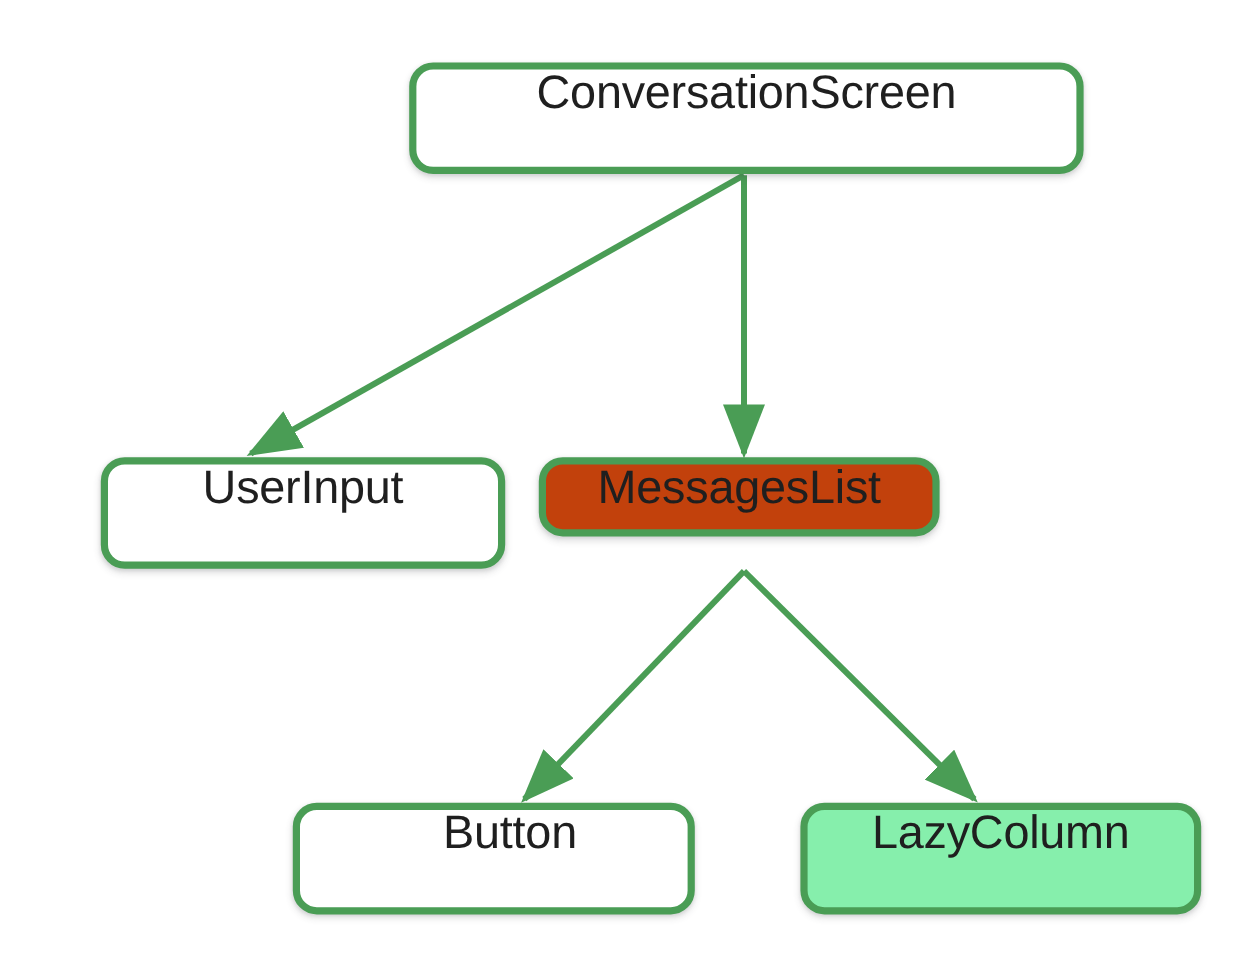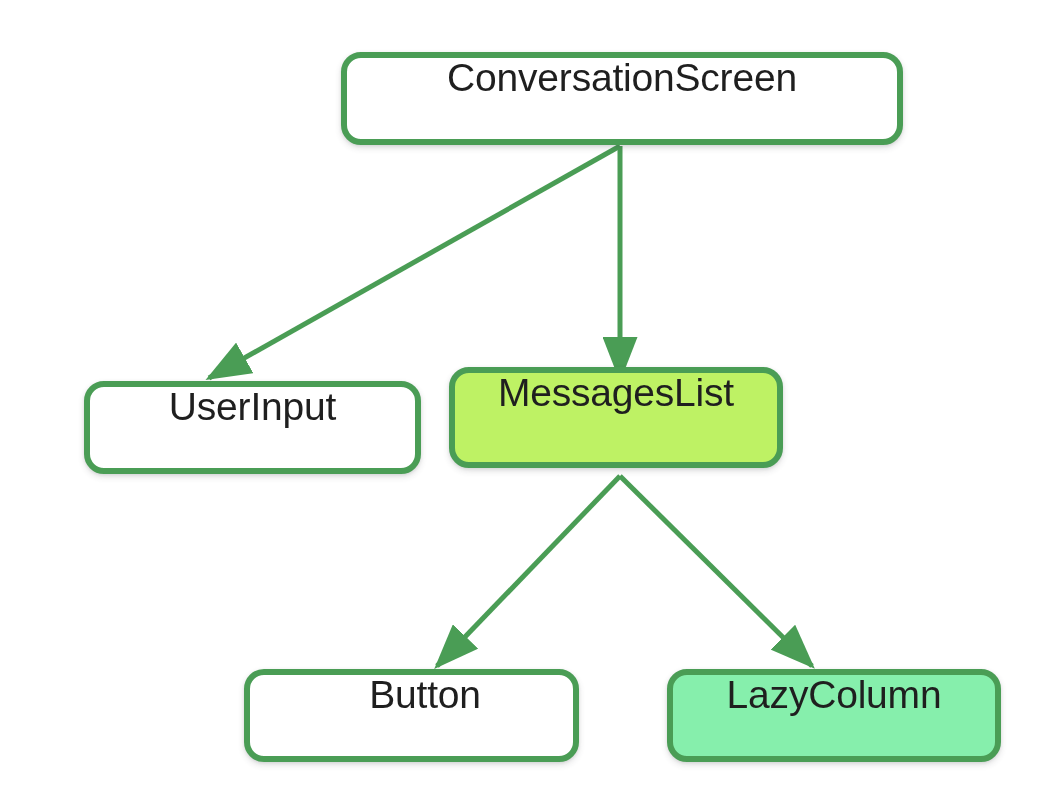--- a/index.html
+++ b/index.html
@@ -77,21 +77,21 @@
   </svg>
 
   <div class="node" id="node-conversationscreen" style="left: 341px; top: 52px; width: 562px; height: 93px; border-color: rgb(74, 157, 85); background: rgb(255, 255, 255);">
     <span class="node-label">ConversationScreen</span>
   </div>
 
   <div class="node" id="node-userinput" style="left: 52px; top: 381px; width: 337px; height: 93px; border-color: rgb(74, 157, 85); background: rgb(255, 255, 255); margin-left: 32px;">
     <span class="node-label">UserInput</span>
   </div>
 
-  <div class="node" id="node-messageslist" style="left: 449px; top: 367px; width: 334px; height: 101px; border-color: rgb(74, 157, 85); background: #bef264;">
+  <div class="node" id="node-messageslist" style="left: 449px; top: 381px; width: 334px; height: 66px; border-color: rgb(74, 157, 85); background: #c2410c;">
     <span class="node-label">MessagesList</span>
   </div>
 
   <div class="node" id="node-button" style="left: 244px; top: 669px; width: 335px; height: 93px; border-color: rgb(74, 157, 85); background: rgb(255, 255, 255);">
     <span class="node-label">Button</span>
   </div>
 
   <div class="node" id="node-lazycolumn" style="left: 667px; top: 669px; width: 334px; height: 93px; border-color: rgb(74, 157, 85); background: #86efac;">
     <span class="node-label">LazyColumn</span>
   </div>

